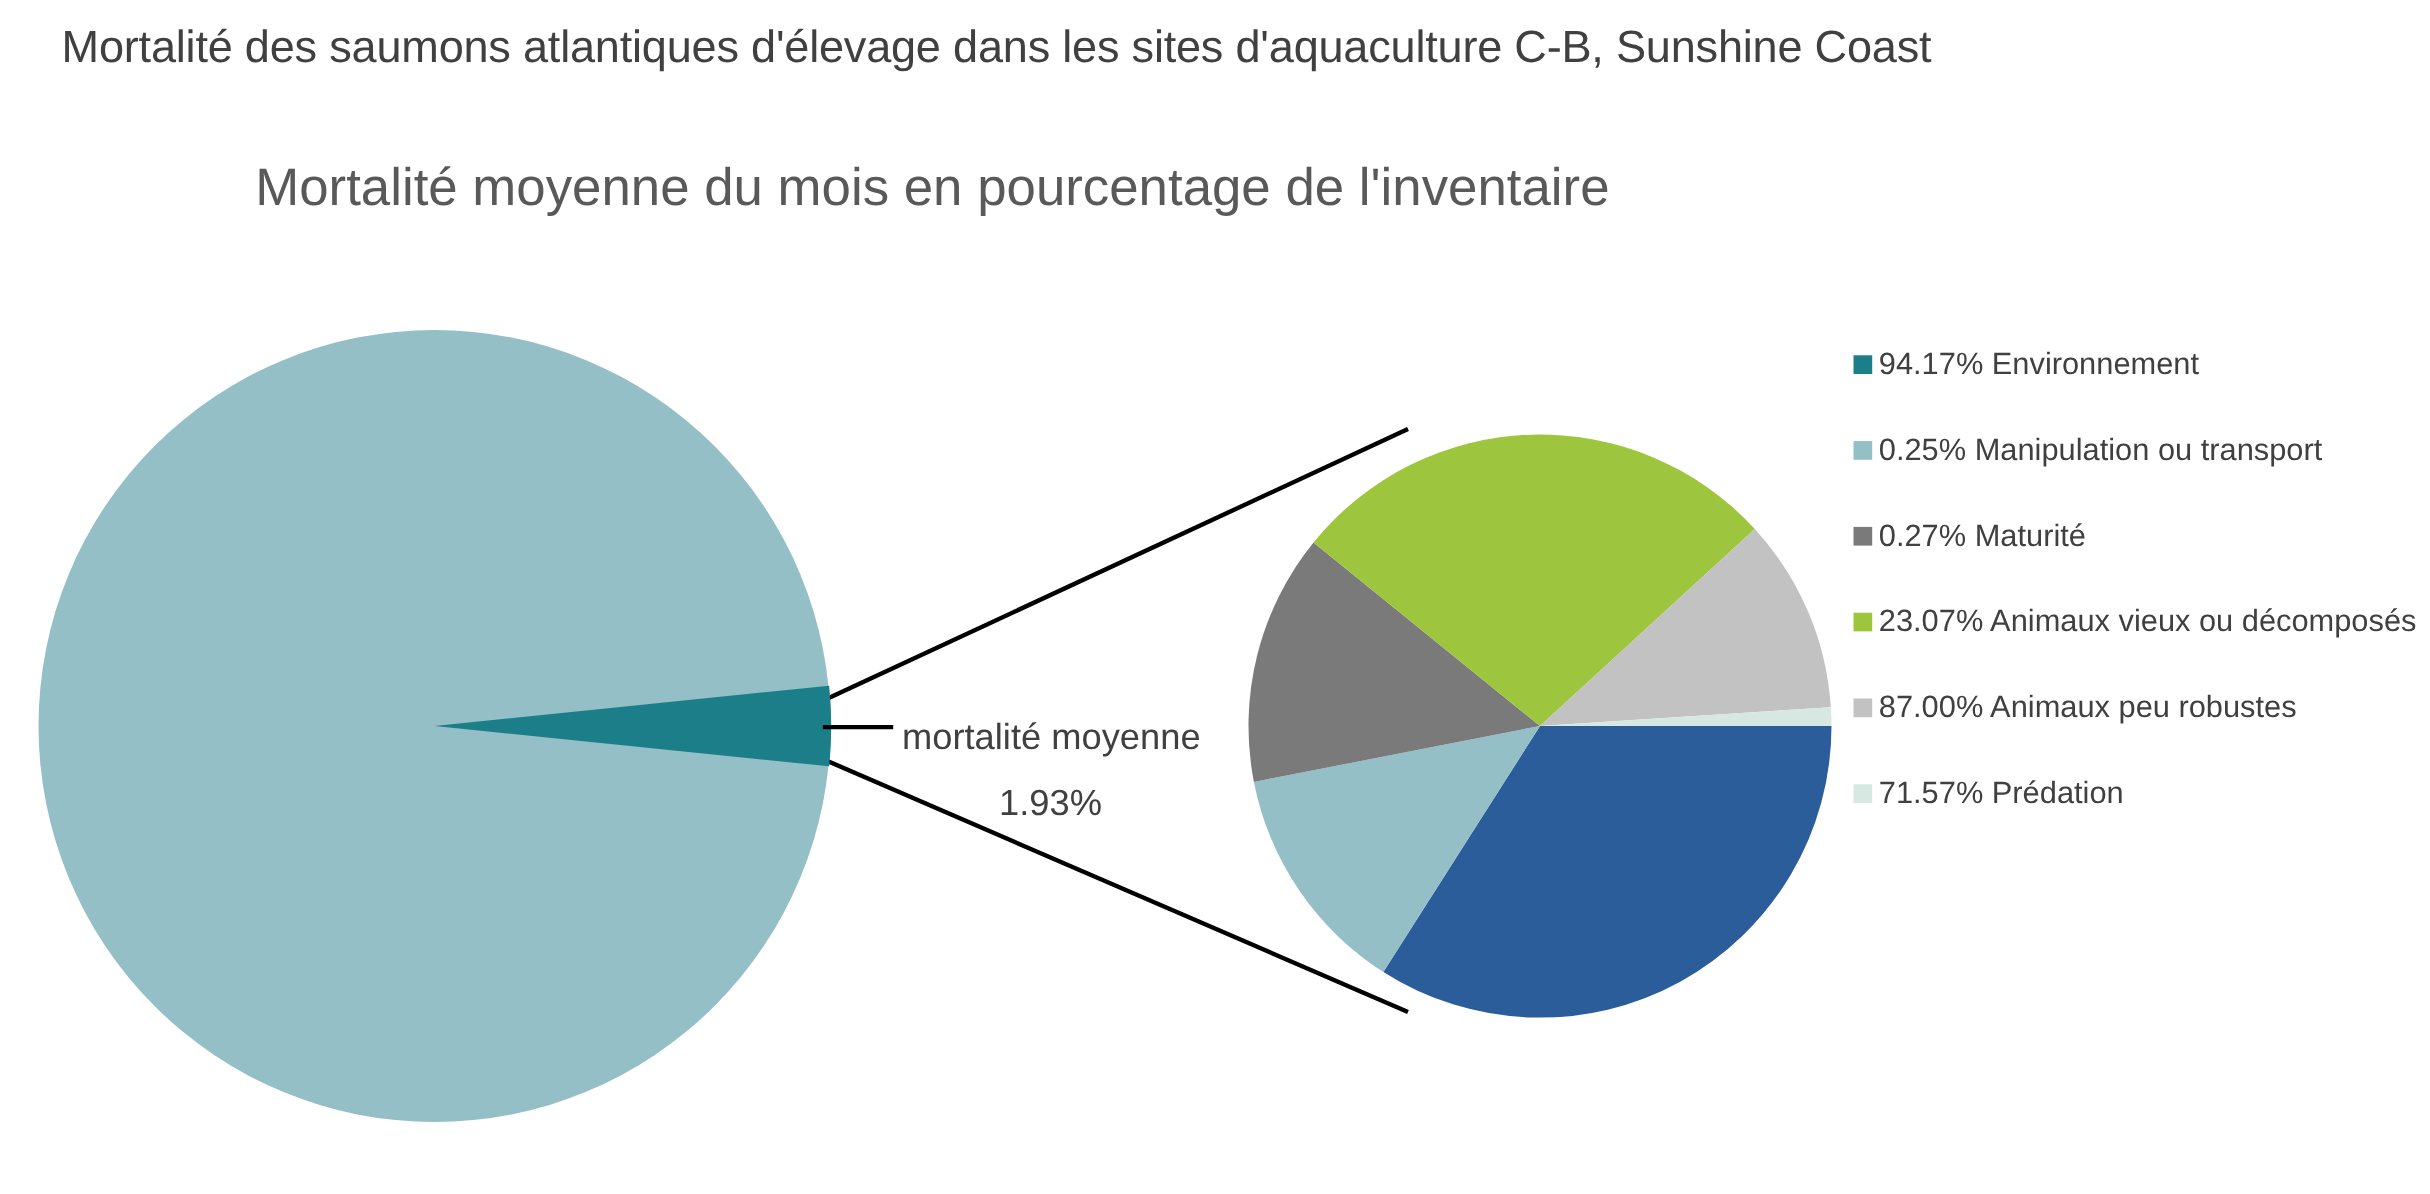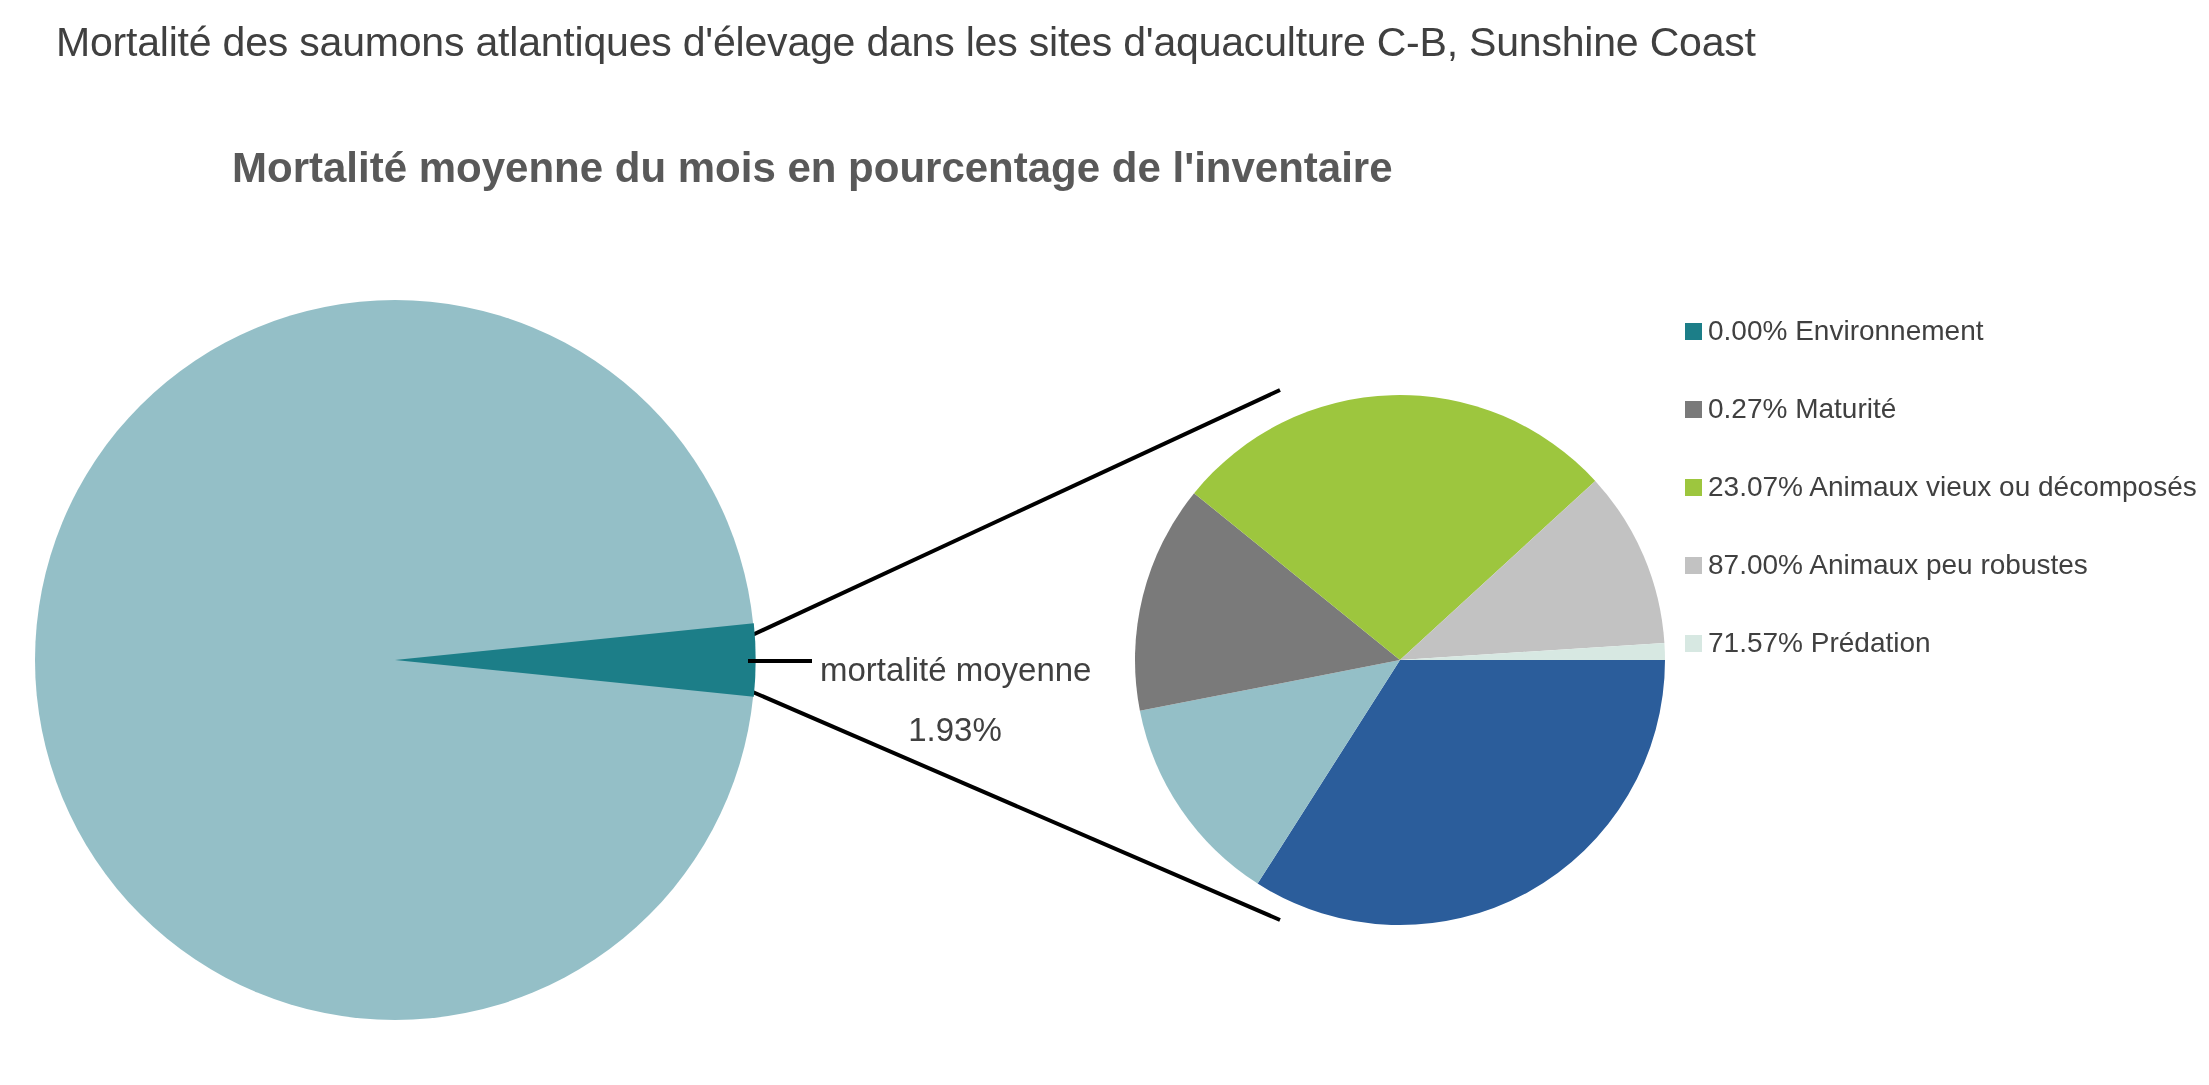--- a/index.html
+++ b/index.html
@@ -33,22 +33,22 @@
     font-weight: normal;
     line-height: 1.18;
     color: #404040;
     letter-spacing: -0.2px;
   }
   .subtitle {
     position: absolute;
     left: 232px;
     top: 145px;
     width: 1500px;
-    font-size: 42px;
-    font-weight: bold;
+    font-size: 48px;
+    font-weight: normal;
     color: #595959;
     line-height: 1.1;
   }
 
   
   svg.plot {
     position: absolute;
     left: 0;
     top: 0;
     width: 2209px;
@@ -148,21 +148,25 @@
   </svg>
 
   <div class="center-label">
     <span class="cl-line">mortalité moyenne</span>
     <span class="cl-line">1.93%</span>
   </div>
 
   <div class="legend">
     <div class="legend-item">
       <span class="legend-swatch" style="background:#1c7e88"></span>
-      <span class="legend-text">0.00% Environnement</span>
+      <span class="legend-text">94.17% Environnement</span>
+    </div>
+    <div class="legend-item">
+      <span class="legend-swatch" style="background:#94bfc7"></span>
+      <span class="legend-text">0.25% Manipulation ou transport</span>
     </div>
     <div class="legend-item">
       <span class="legend-swatch" style="background:#7a7a7a"></span>
       <span class="legend-text">0.27% Maturité</span>
     </div>
     <div class="legend-item">
       <span class="legend-swatch" style="background:#9dc63e"></span>
       <span class="legend-text">23.07% Animaux vieux ou décomposés</span>
     </div>
     <div class="legend-item">

